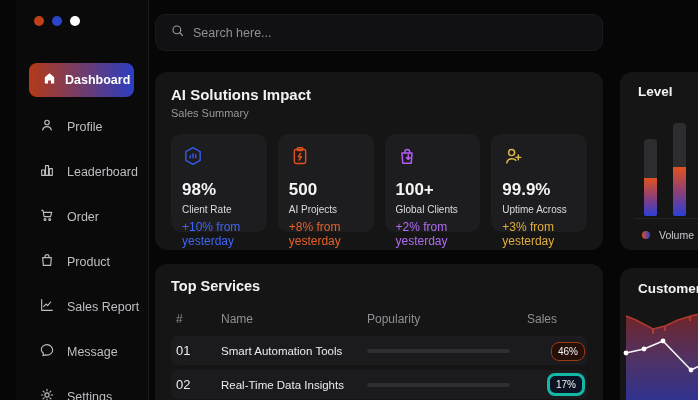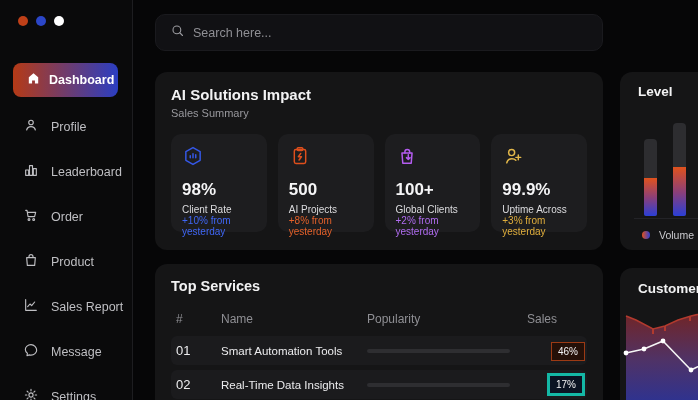--- a/index.html
+++ b/index.html
@@ -3,21 +3,21 @@
 <meta charset="utf-8">
 <style>
   * { margin:0; padding:0; box-sizing:border-box; }
   html,body { width:698px; height:400px; }
   body {
     position:relative; overflow:hidden;
     background:#060607; color:#ececee;
     font-family:"Liberation Sans", sans-serif;
   }
   
-  .sidebar { position:absolute; left:0; top:0; width:133px; height:400px;
+  .sidebar { position:absolute; left:16px; top:0; width:133px; height:400px;
     background:#0a0a0b; border-right:1px solid #1d1d20; }
   .dots { position:absolute; left:18px; top:16px; display:flex; gap:8px; }
   .dot { width:10px; height:10px; border-radius:50%; }
   .dash-btn { position:absolute; left:13px; top:63px; width:105px; height:34px;
     border-radius:8px; background:linear-gradient(90deg,#b53a16,#2b3ec2);
     display:flex; align-items:center; gap:8px; padding-left:13px;
     font-size:12.5px; font-weight:bold; color:#fff; cursor:pointer; }
   .nav { position:absolute; left:0; top:104px; width:133px; }
   .nav-item { height:45px; display:flex; align-items:center; gap:12px;
     padding-left:23px; color:#bfbfc3; font-size:12.5px; cursor:pointer; }
@@ -31,42 +31,42 @@
     color:#d5d5d8; font-size:12.5px; font-family:inherit; }
   .searchbar input::placeholder { color:#8f8f94; }
   .panel { background:#151516; border-radius:12px; position:absolute; }
   .impact { left:0; top:72px; width:448px; height:178px; padding:14px 16px; }
   .p-title { font-size:15px; font-weight:bold; color:#f2f2f3; }
   .p-sub { font-size:11px; color:#98989d; margin-top:4px; }
   .cards { display:flex; gap:11px; margin-top:15px; }
   .card { width:100px; height:98px; background:#1d1d1f; border-radius:10px; padding:11px; }
   .card .val { font-size:17px; font-weight:bold; color:#f5f5f6; margin-top:9px; }
   .card .lbl { font-size:10px; color:#dcdcdf; margin-top:4px; }
-  .card .dlt { font-size:10px; }
+  .card .dlt { font-size:12px; margin-top:5px; }
   .c-blue  { color:#3558e8; } .c-blue  .dlt { color:#3f66f5; }
   .c-orange{ color:#df4f1c; } .c-orange .dlt{ color:#e4612a; }
   .c-purple{ color:#b45cf0; } .c-purple .dlt{ color:#b06cf0; }
   .c-gold  { color:#e3b84a; } .c-gold  .dlt { color:#e0ae3c; }
   
   .services { left:0; top:264px; width:448px; height:156px; padding:14px 16px; }
   .t-title { font-size:14.5px; font-weight:bold; color:#f2f2f3; }
   .t-grid { display:grid; grid-template-columns:50px 146px 160px 1fr; align-items:center; }
   .t-head { margin-top:13px; color:#8f8f94; font-size:12px; height:24px; }
   .t-head .col-sales { text-align:left; padding-right:4px; }
   .t-row { height:29px; background:#1b1b1d; border-radius:6px; margin-top:5px; }
   .t-row:first-of-type { margin-top:10px; }
   .t-num { font-size:13px; color:#ececee; padding-left:5px; }
   .t-name { font-size:11.5px; color:#ececee; }
   .track { width:143px; height:4px; border-radius:2px; background:#2e2e31; overflow:hidden; }
   .fill { height:100%; border-radius:2px; }
   .fill-bo { background:linear-gradient(90deg,#2750e8 0%,#8a49a8 45%,#e05a1e 100%); }
   .fill-ob { background:linear-gradient(90deg,#d2521e 0%,#7b4f9e 50%,#2b47e0 100%); }
   .t-sales { text-align:right; padding-right:2px; }
   .badge { display:inline-block; min-width:34px; text-align:center;
-    font-size:10px; color:#f2f2f3; padding:3px 6px; border-radius:0; }
+    font-size:10px; color:#f2f2f3; padding:3px 6px; border-radius:8px; }
   .badge-orange { border:1px solid #9c3a14; background:#241008; }
   .badge-blue   { border:3px solid #14b8a6; background:#0b1322; }
   
   .level { left:620px; top:72px; width:120px; height:178px; padding:12px 18px; }
   .r-title { font-size:13.5px; font-weight:bold; color:#f2f2f3; }
   .bars { position:absolute; left:0; top:0; width:100%; height:100%; }
   .bar { position:absolute; width:13px; bottom:34px; background:#2d2d30;
     border-radius:4px 4px 2px 2px; overflow:hidden; }
   .bar .bfill { position:absolute; bottom:0; left:0; width:100%;
     background:linear-gradient(180deg,#e0521d 0%,#8a3f7a 52%,#2b3fd6 100%); }

